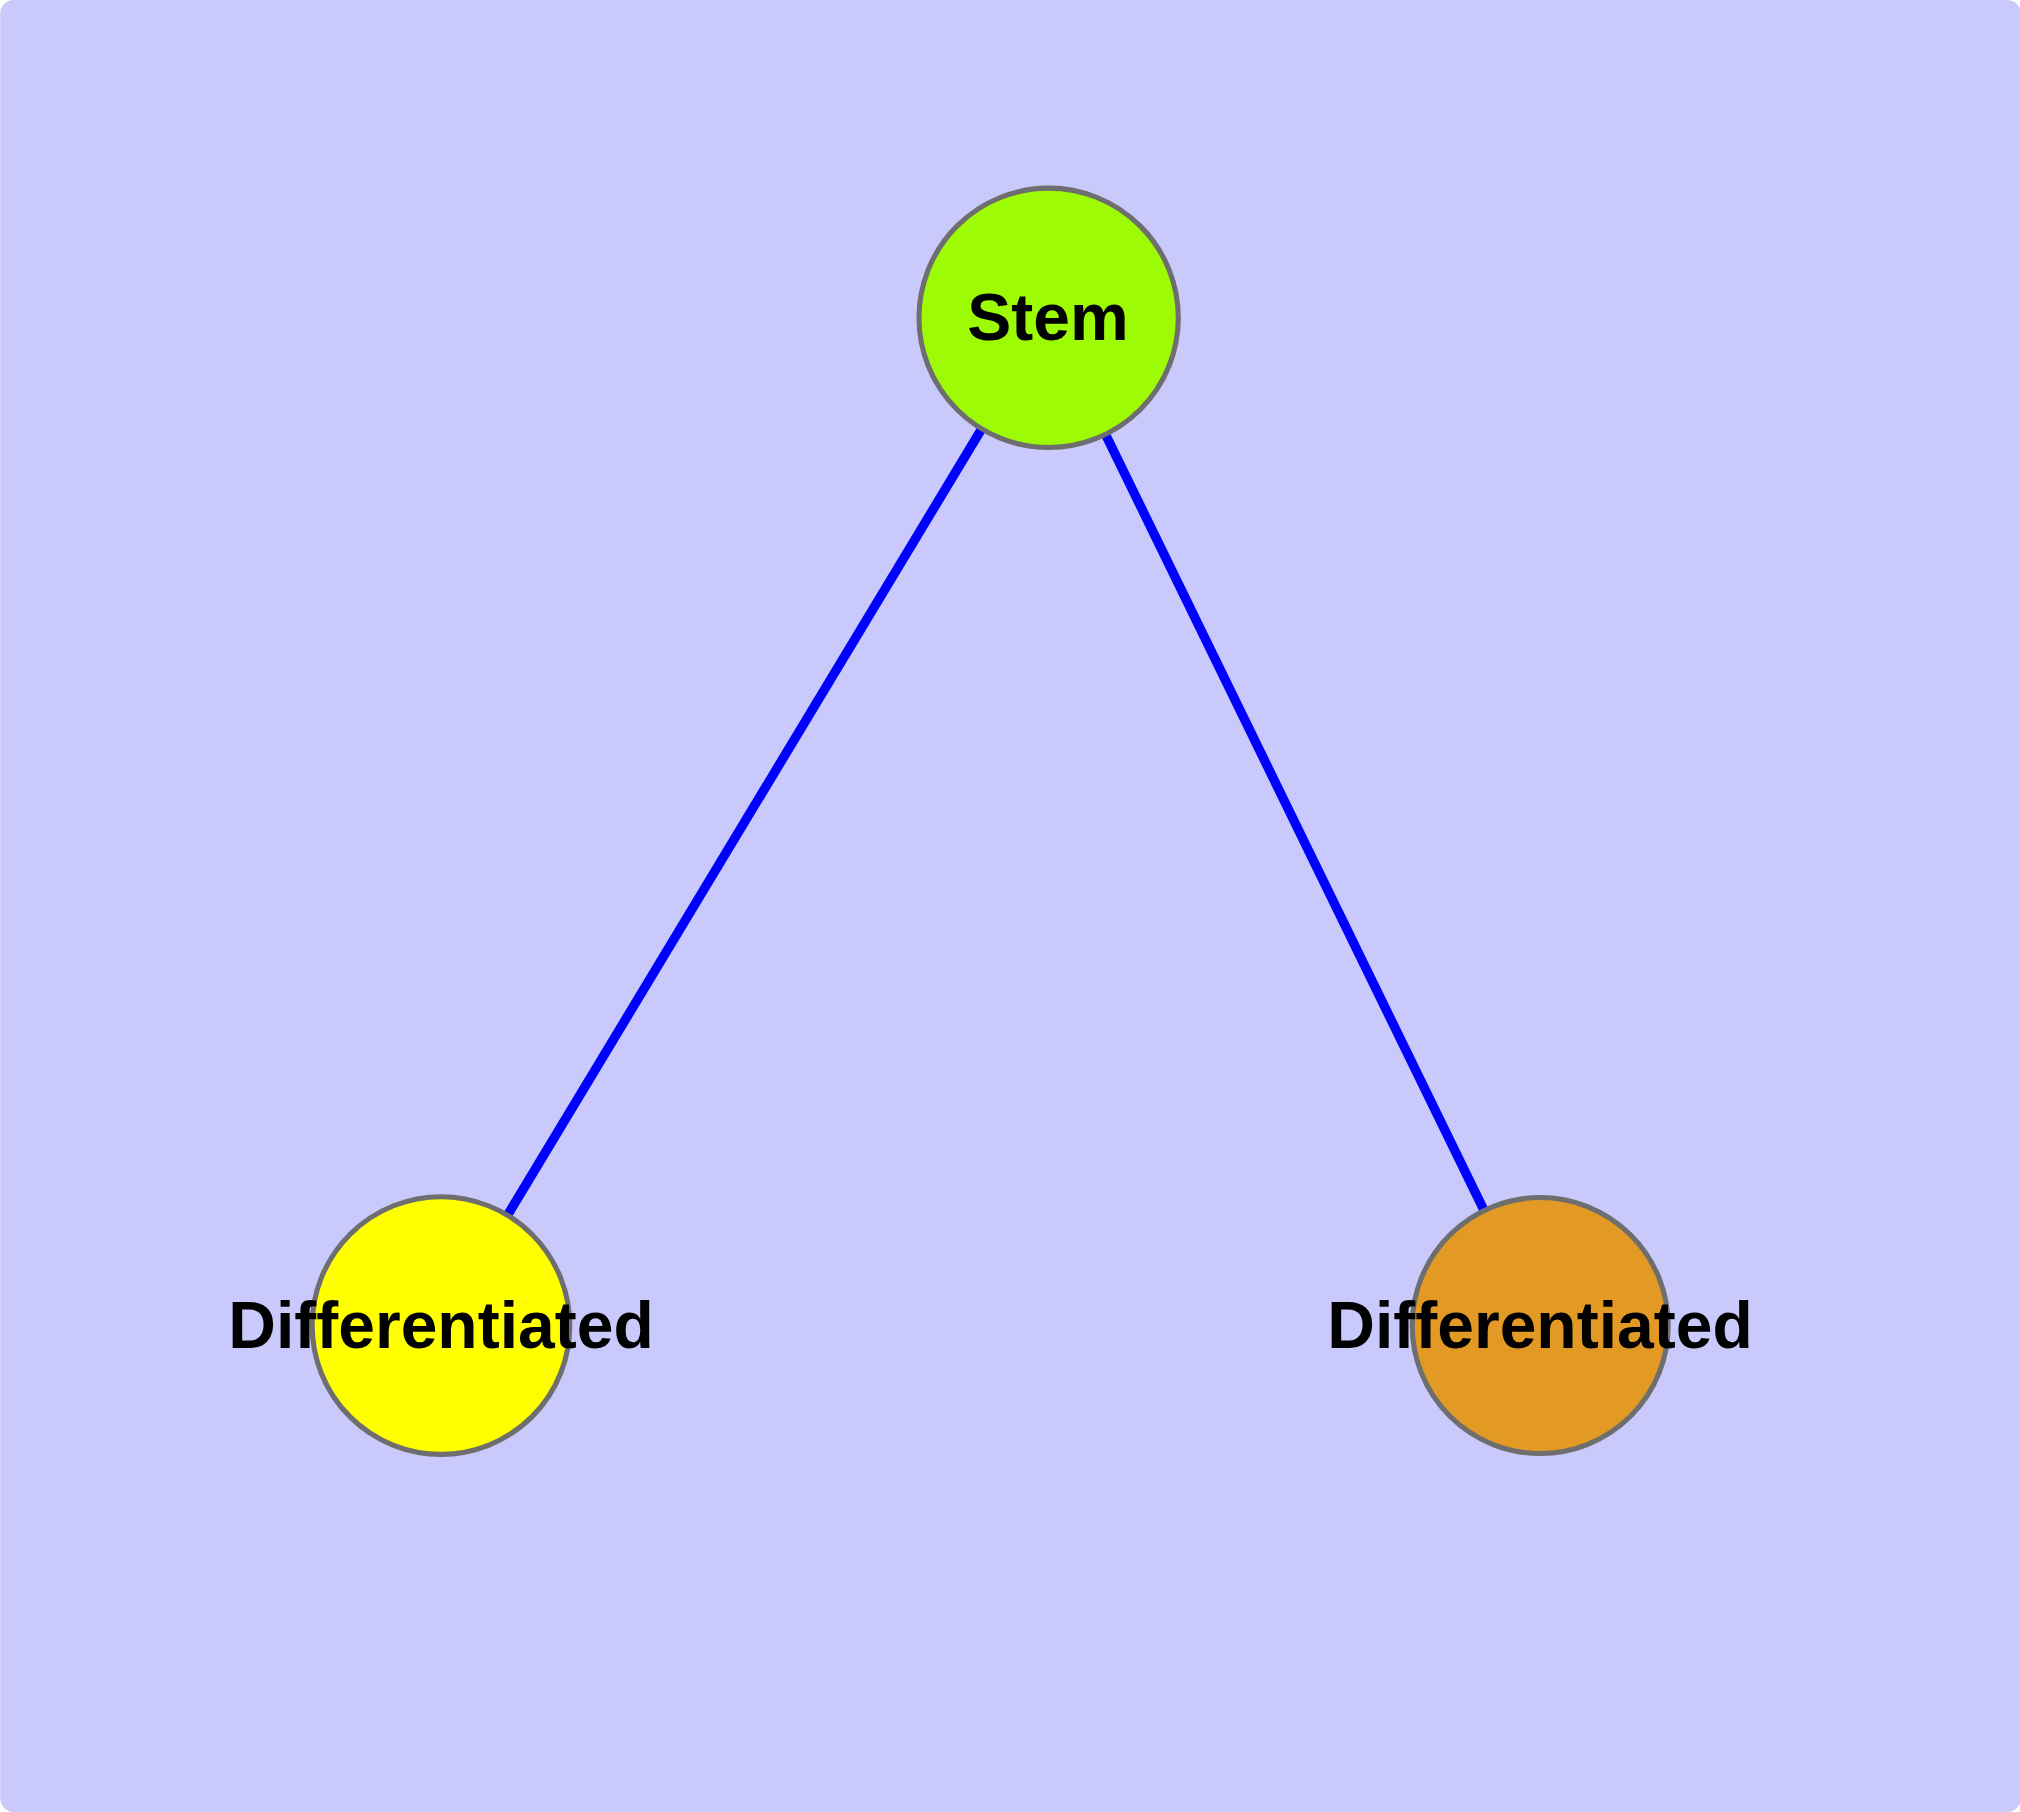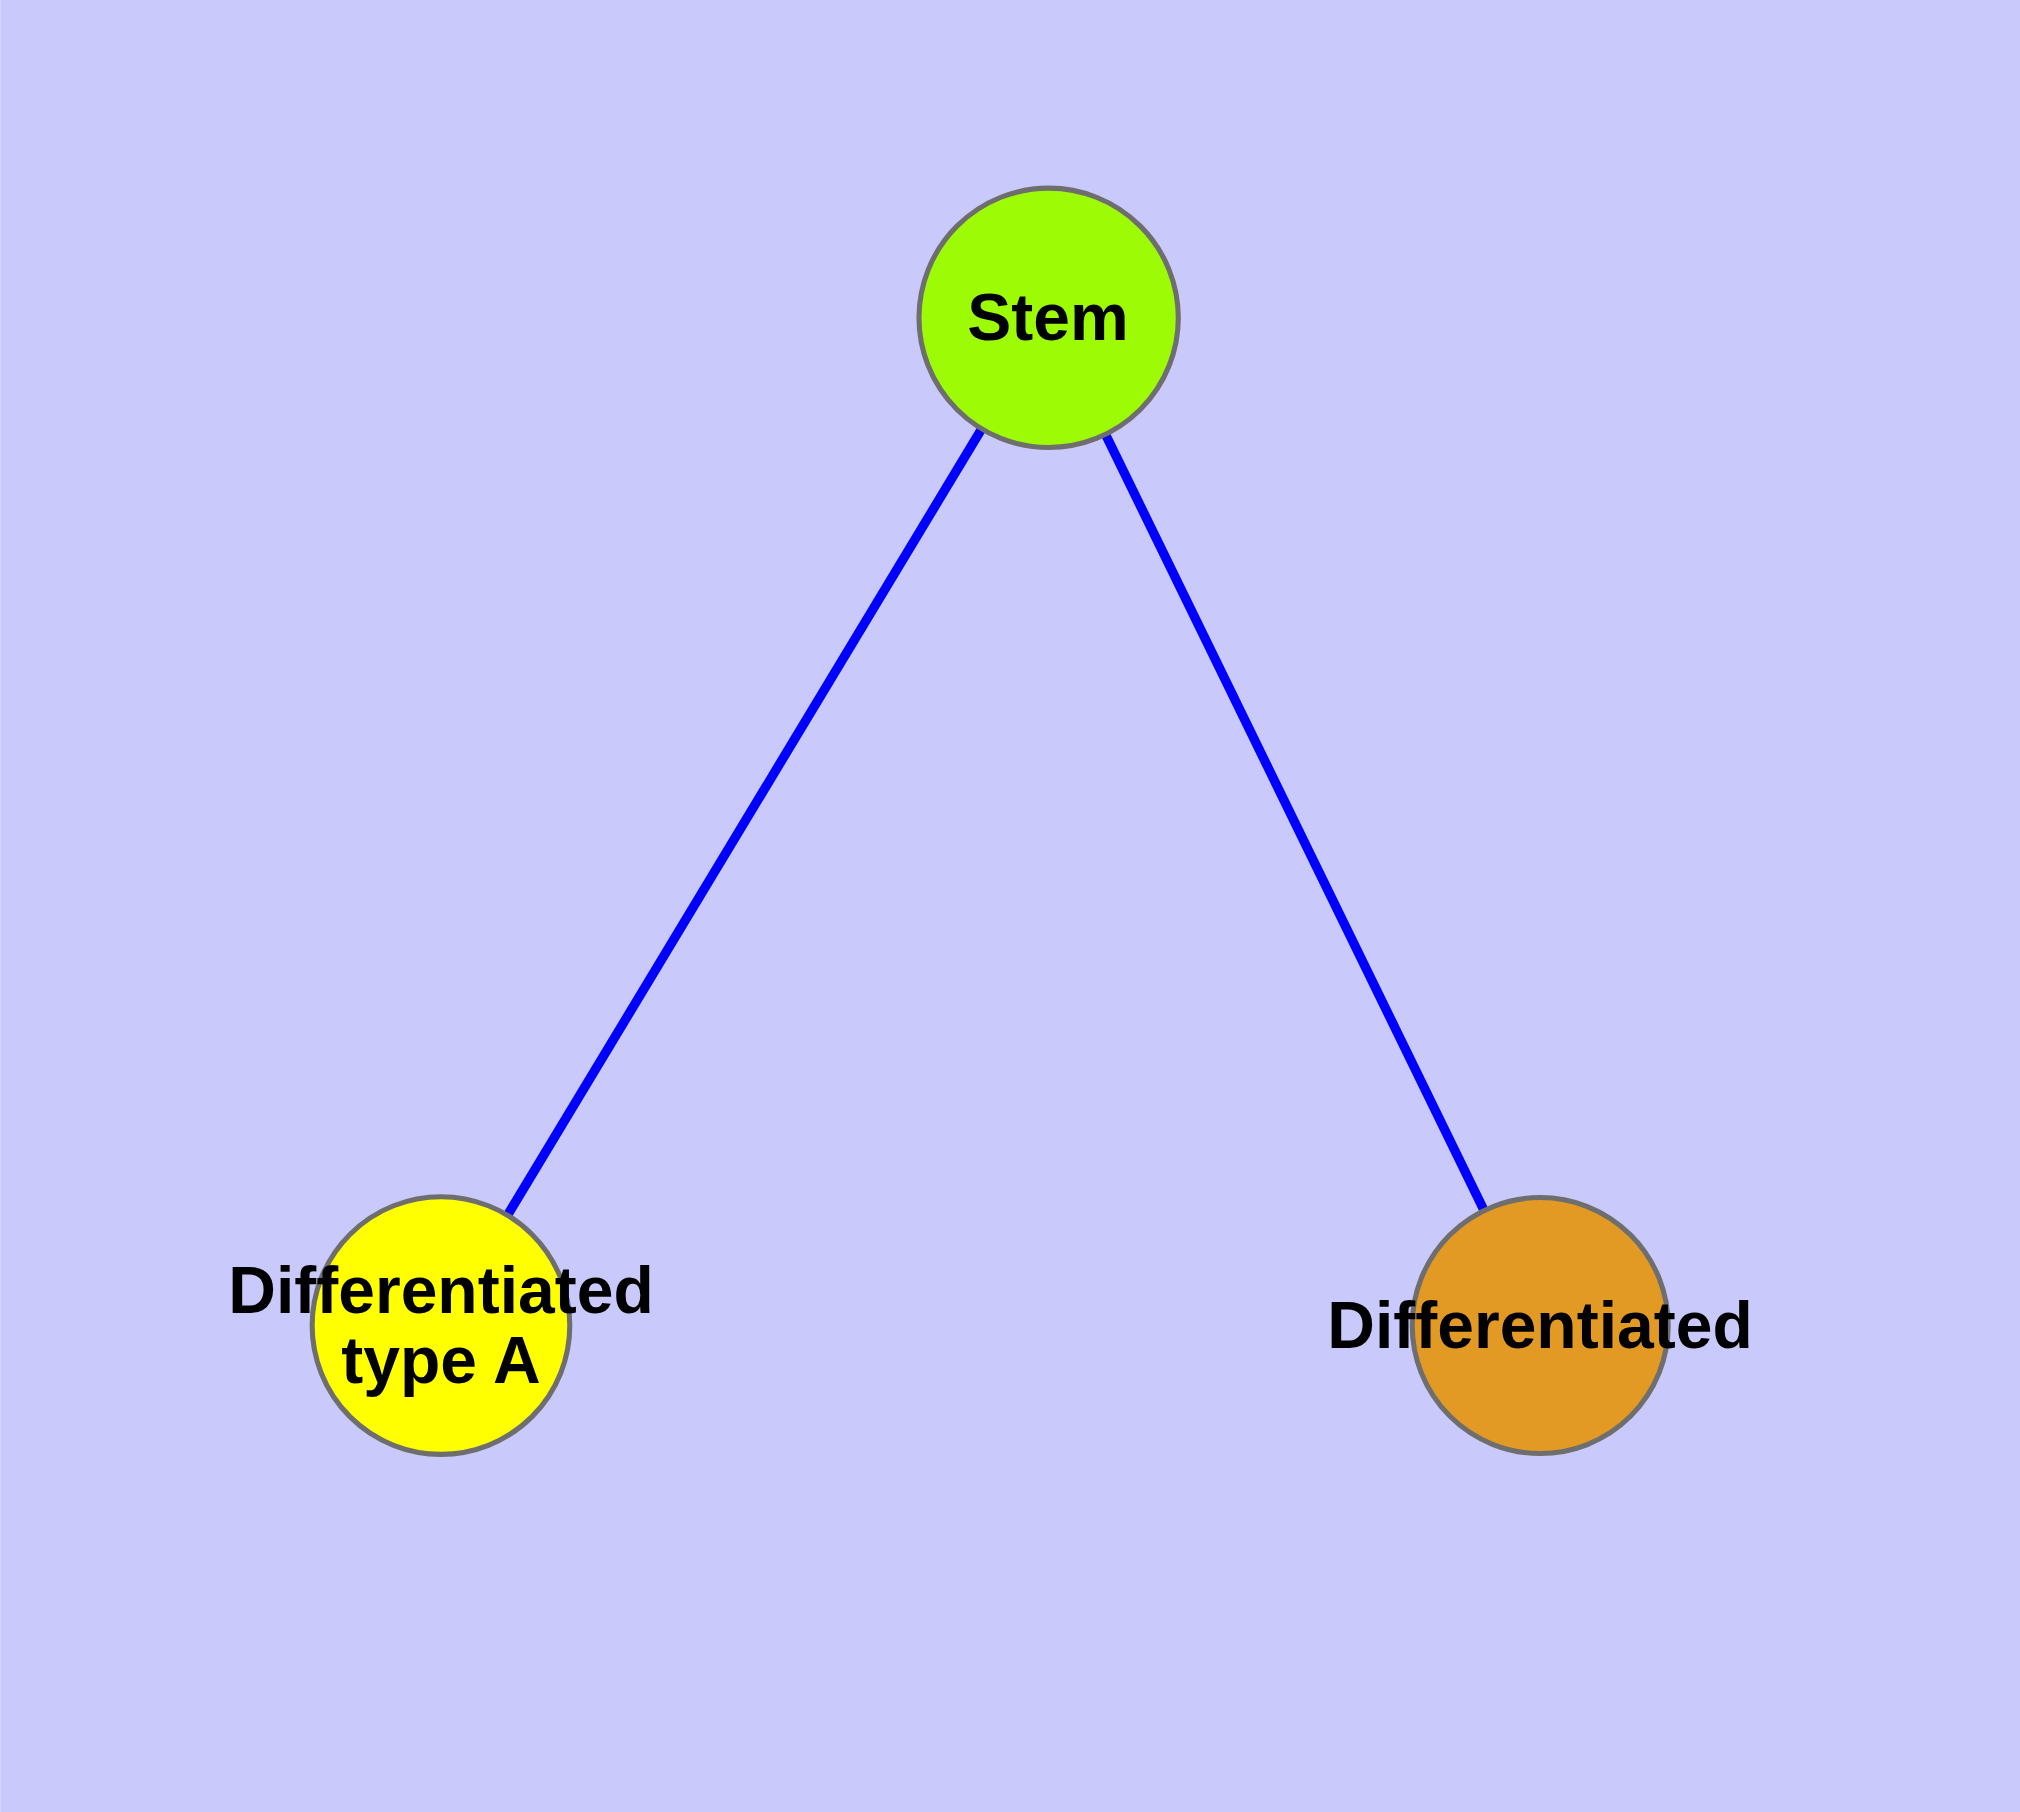--- a/index.html
+++ b/index.html
@@ -7,20 +7,21 @@
     margin: 0;
     padding: 0;
     background: #ffffff;
   }
   #stage {
     position: relative;
     width: 2021px;
     height: 1812px;
     overflow: hidden;
     font-family: "Liberation Sans", sans-serif;
+    border-radius: 14px;
   }
   #graph-canvas {
     position: absolute;
     top: 0;
     left: 0;
     width: 2021px;
     height: 1812px;
     display: block;
   }
   .node-label {
@@ -48,18 +49,18 @@
       </g>
     <g id="node-layer">
         <circle cx="1237" cy="375" r="153" fill="#9efb06" stroke="#6e6e6e" stroke-width="6"></circle>
         <circle cx="520" cy="1564" r="152" fill="#ffff00" stroke="#6e6e6e" stroke-width="6"></circle>
         <circle cx="1817" cy="1564" r="151" fill="#e29a24" stroke="#6e6e6e" stroke-width="6"></circle>
       </g>
   </svg>
 
   <div id="label-layer">
       <div class="node-label" style="left: 1048px; top: 318px; font-size: 66px; color: rgb(0, 0, 0);"><span>Stem</span></div>
-      <div class="node-label" style="left: 441px; top: 1326px; font-size: 66px; color: rgb(0, 0, 0);"><span>Differentiated</span><br><span>type A</span></div>
+      <div class="node-label" style="left: 441px; top: 1326px; font-size: 66px; color: rgb(0, 0, 0);"><span>Differentiated</span><br></div>
       <div class="node-label" style="left: 1540px; top: 1326px; font-size: 66px; color: rgb(0, 0, 0);"><span>Differentiated</span><br></div>
     </div>
 
 </div>
 
 
 </body></html>

